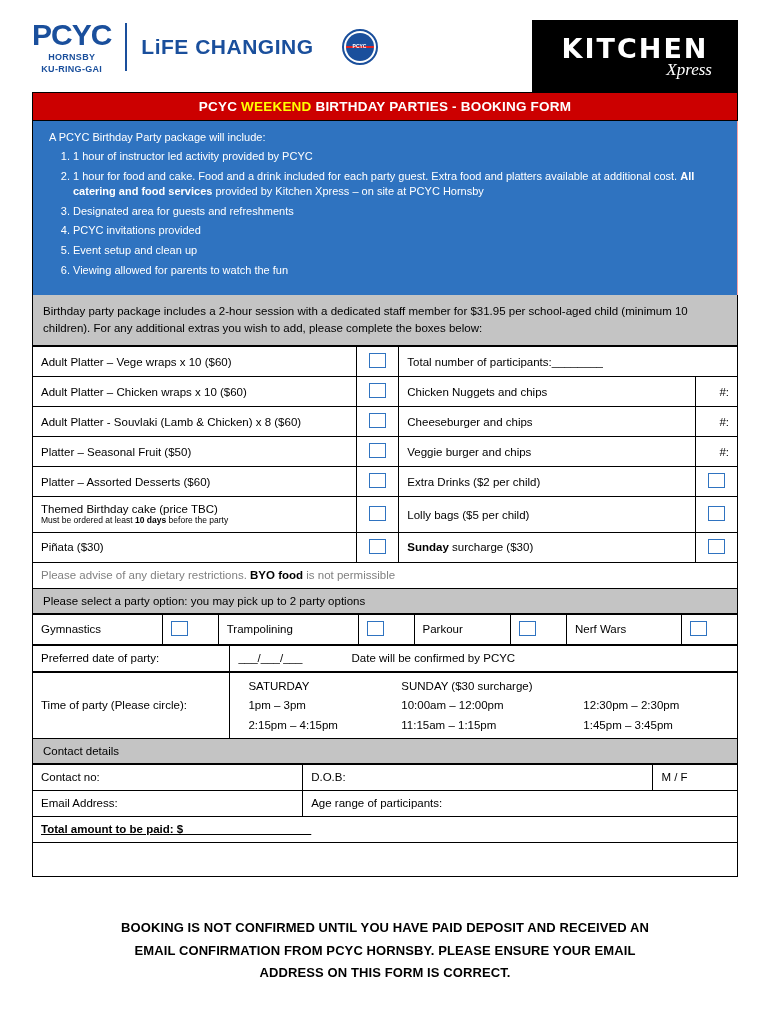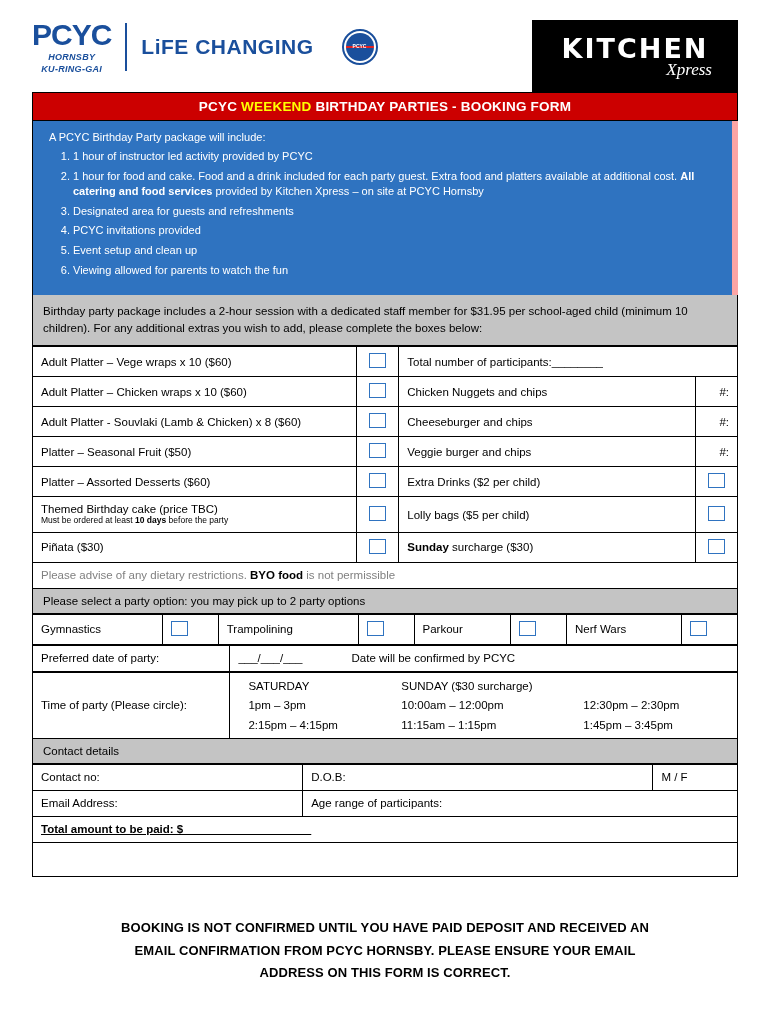--- a/index.html
+++ b/index.html
@@ -30,21 +30,21 @@
     gap: 14px;
   }
   .pcyc-block { text-align: center; line-height: 1; }
   .pcyc-word {
     font-size: 30px; font-weight: bold; color: #1a4f9c;
     letter-spacing: -1px;
     position: relative; display: inline-block;
   }
   .pcyc-sub {
     font-size: 9px; font-weight: bold; color: #1a4f9c;
-    margin-top: 3px; letter-spacing: .3px; font-style: italic;
+    margin-top: 3px; letter-spacing: .3px;
   }
   .vbar { width: 2px; height: 48px; background: #1a4f9c; }
   .life-changing {
     font-size: 21px; font-weight: bold; color: #1a4f9c;
     letter-spacing: .5px;
   }
   .round-logo {
     width: 36px; height: 36px; border-radius: 50%;
     border: 2px solid #1a4f9c;
     background: #fff;
@@ -86,21 +86,21 @@
     letter-spacing: .2px;
   }
   .title-bar .hl { color: #ffff00; }
 
   .blue-block {
     background: #2f73c0;
     color: #fff;
     padding: 8px 10px 12px 10px;
     font-size: 11px;
     border-left: 1px solid #000;
-    border-right: 6px solid #fca5a5;
+    border-right: 1px solid #fca5a5;
   }
   .blue-block .intro { margin: 2px 0 6px 6px; font-size: 11px; }
   .blue-block ol { margin: 0 0 0 4px; padding-left: 26px; }
   .blue-block li { margin-bottom: 5px; line-height: 1.35; }
   .blue-block b { font-weight: bold; }
 
   .grey-note {
     background: #c4c4c4;
     font-size: 11.5px;
     padding: 8px 10px;

